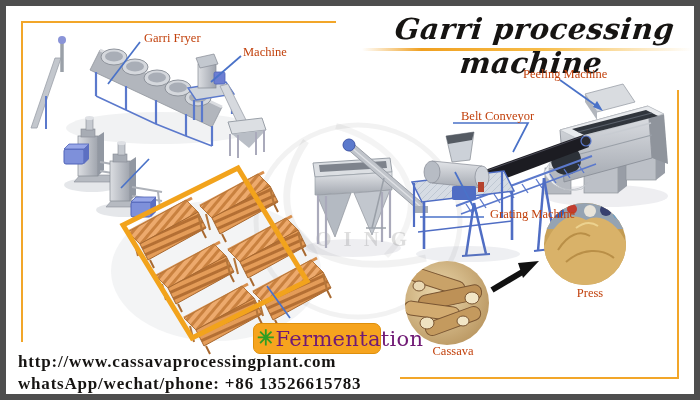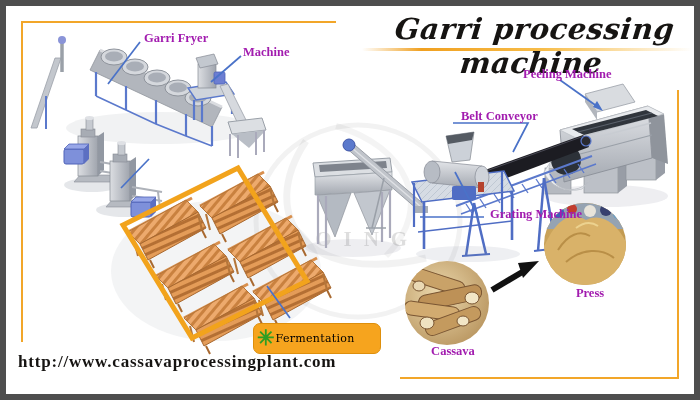--- a/index.html
+++ b/index.html
@@ -3,40 +3,40 @@
 <meta charset="utf-8">
 <style>
   html,body{margin:0;padding:0;background:#222;}
   .frame{
     position:relative;width:700px;height:400px;box-sizing:border-box;
     background:#ffffff;border:6px solid #4e4e4e;overflow:hidden;
     font-family:"Liberation Serif", serif;
   }
   .scene{position:absolute;left:0;top:0;width:688px;height:388px;}
   .lbl{
-    position:absolute;color:#a21caf;font-weight:bold;font-size:12.5px;
+    position:absolute;color:#c2410c;font-weight:normal;font-size:12.5px;
     line-height:1.05;white-space:nowrap;z-index:3;
   }
   .title{
     position:absolute;left:362px;top:6px;width:330px;text-align:center;
     font-family:"DejaVu Serif", serif;font-style:italic;font-weight:bold;
     font-size:29px;color:#161412;transform:skewX(-6deg);z-index:3;letter-spacing:0.5px;
   }
   .title-underline{
     position:absolute;left:356px;top:42px;width:330px;height:3px;z-index:3;
     background:linear-gradient(90deg,rgba(242,163,28,0) 0%,#f0a020 18%,#f7bd4a 55%,rgba(242,163,28,0) 100%);
     border-radius:2px;
   }
   .badge{
     position:absolute;left:247px;top:317px;width:128px;height:31px;z-index:3;
     background:#f6a41e;border:1px solid #de8f0c;border-radius:7px;
     display:flex;align-items:center;justify-content:flex-start;box-sizing:border-box;
   }
   .badge .star{font-size:21px;color:#2f9e23;line-height:1;margin:0 1px 0 3px;font-weight:bold;}
-  .badge .txt{color:#000000;font-family:"DejaVu Serif", serif;font-size:11px;letter-spacing:0.3px;}
+  .badge .txt{color:#701a75;font-family:"DejaVu Serif", serif;font-size:21px;letter-spacing:0.3px;}
   .footer{position:absolute;left:12px;z-index:3;color:#161412;font-weight:bold;
     font-size:17px;letter-spacing:0.8px;white-space:nowrap;}
   .f1{top:346px;} .f2{top:368px;}
   .center{text-align:center;}
 </style>
 </head>
 <body>
 
 <div class="frame">
 
@@ -322,13 +322,14 @@
   <div class="lbl" style="left:484px;top:202px;">Grating Machine</div>
   <div class="lbl center" style="left:400px;top:339px;width:94px;">Cassava</div>
   <div class="lbl center" style="left:553px;top:281px;width:62px;">Press</div>
 
   <div class="badge">
     <span class="star">✳</span>
     <span class="txt">Fermentation</span>
   </div>
 
   <div class="footer f1">http://www.cassavaprocessingplant.com</div>
+  <div class="footer f2">whatsApp/wechat/phone: +86 13526615783</div>
 </div>
 
 </body></html>

